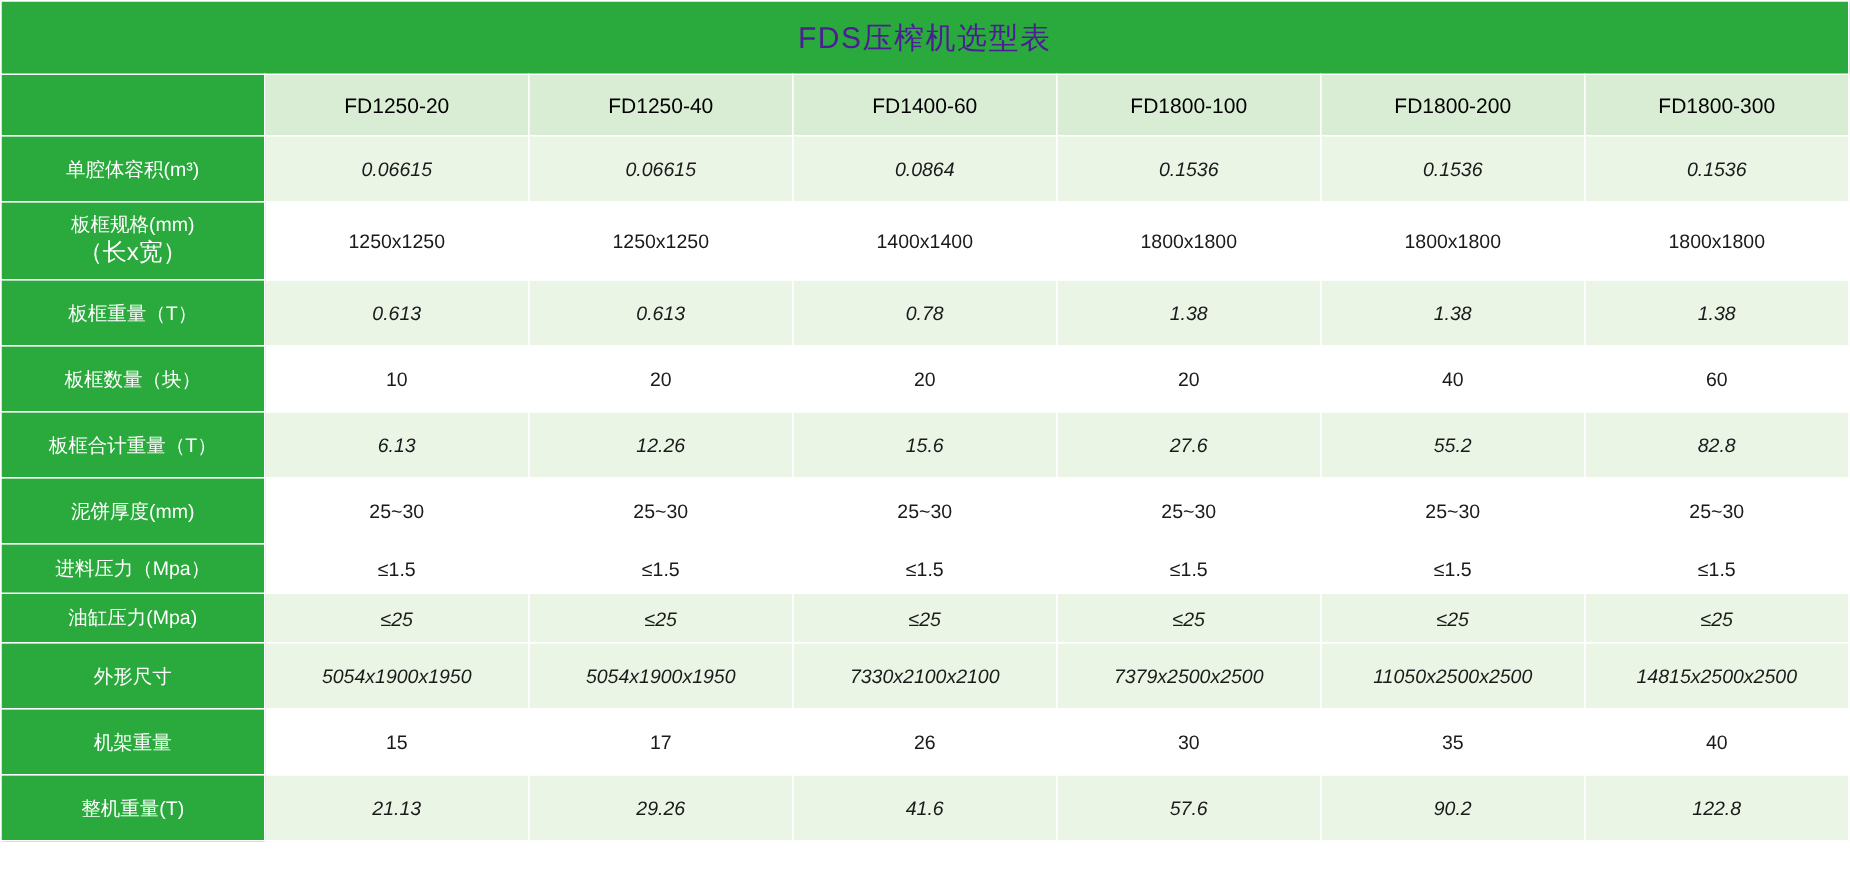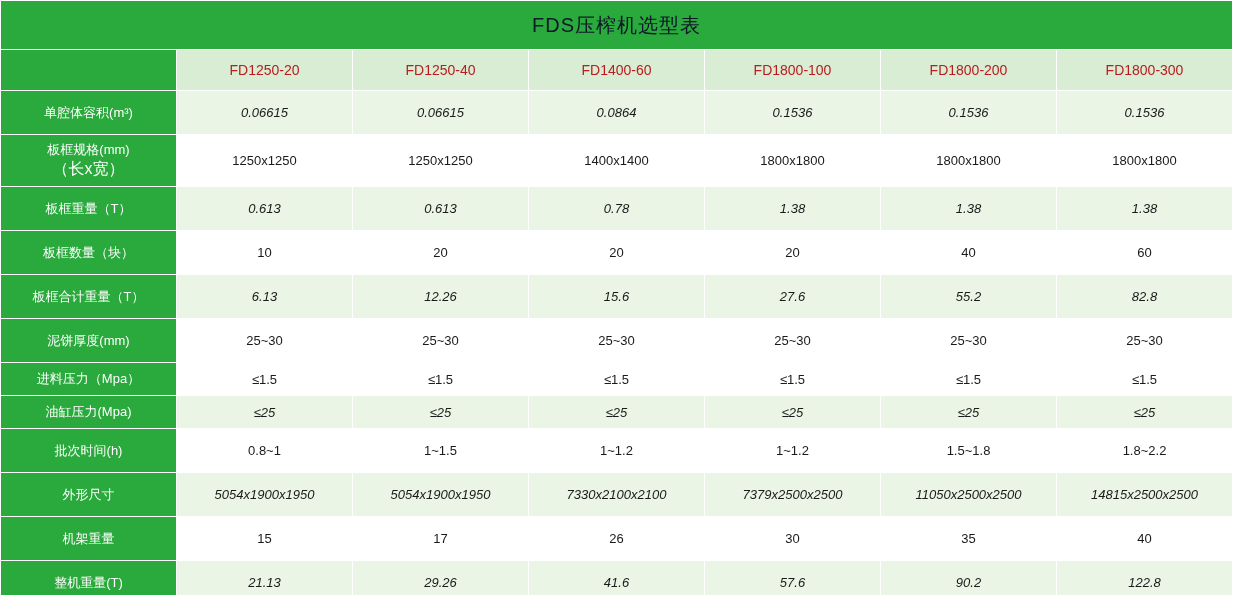--- a/index.html
+++ b/index.html
@@ -21,32 +21,32 @@
   }
   .spec-table td, .spec-table th {
     border: 1px solid #ffffff;
     text-align: center;
     vertical-align: middle;
     padding: 4px 2px;
     font-weight: normal;
   }
   .title-cell {
     background: #2aa93c;
-    color: #0f172a;
+    color: #4c1d95;
     font-size: 20px;
     font-weight: bold;
     letter-spacing: 1px;
     height: 40px;
     border: 1px solid #2aa93c;
   }
   .head-row td {
     background: #d9ecd4;
     font-size: 14px;
     height: 32px;
-    color: #b91c1c;
+    color: #000000;
   }
   .head-row td.corner {
     background: #2aa93c;
   }
   .row-label {
     background: #2aa93c;
     color: #ffffff;
     font-size: 13px;
     line-height: 1.35;
     width: 172px;
@@ -162,29 +162,20 @@
     <tr class="shade h-mid">
       <td class="row-label">油缸压力(Mpa)</td>
       <td class="val">≤25</td>
       <td class="val">≤25</td>
       <td class="val">≤25</td>
       <td class="val">≤25</td>
       <td class="val">≤25</td>
       <td class="val">≤25</td>
     </tr>
 
-    <tr class="plain h-std">
-      <td class="row-label">批次时间(h)</td>
-      <td class="val">0.8~1</td>
-      <td class="val">1~1.5</td>
-      <td class="val">1~1.2</td>
-      <td class="val">1~1.2</td>
-      <td class="val">1.5~1.8</td>
-      <td class="val">1.8~2.2</td>
-    </tr>
 
     <tr class="shade h-std">
       <td class="row-label">外形尺寸</td>
       <td class="val">5054x1900x1950</td>
       <td class="val">5054x1900x1950</td>
       <td class="val">7330x2100x2100</td>
       <td class="val">7379x2500x2500</td>
       <td class="val">11050x2500x2500</td>
       <td class="val">14815x2500x2500</td>
     </tr>

